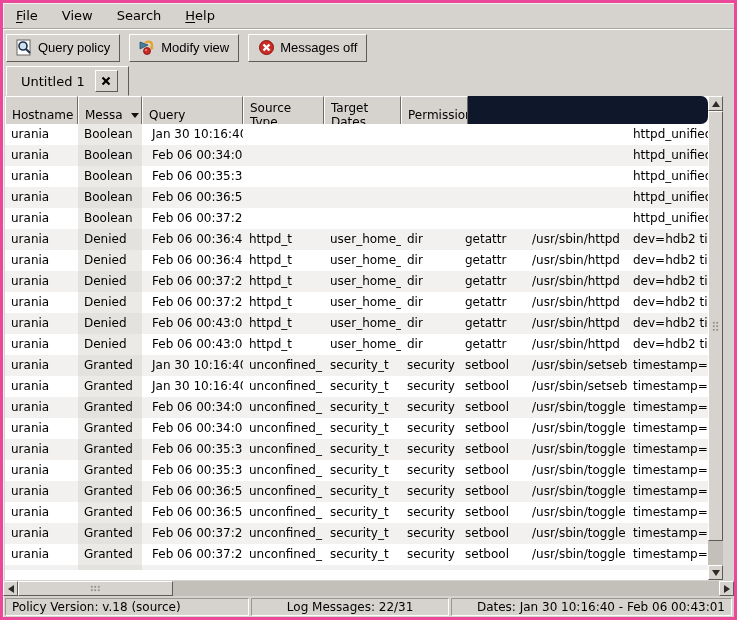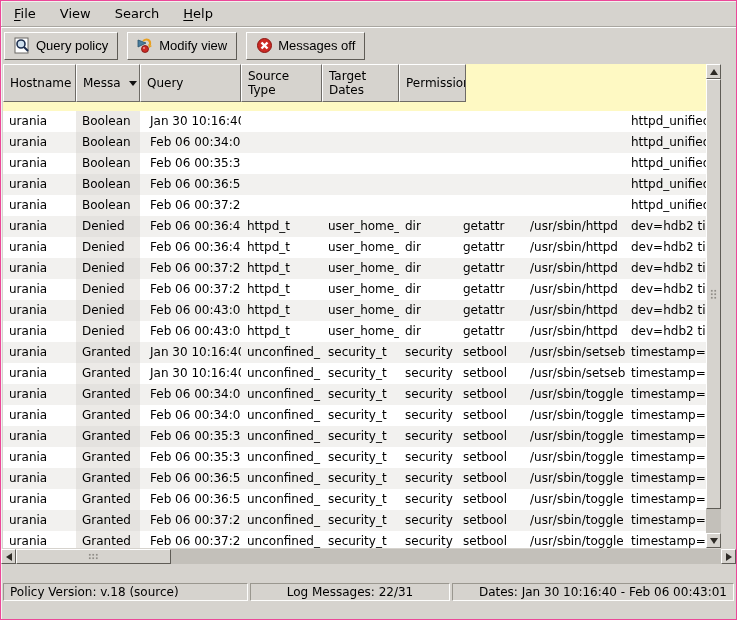--- a/index.html
+++ b/index.html
@@ -1,18 +1,18 @@
 <!DOCTYPE html>
 <html><head>
 <meta charset="utf-8">
 <style>
   html,body{margin:0;padding:0;background:#555;}
   .window{
     width:737px;height:620px;box-sizing:border-box;
-    background:#d6d3ce;border:1px solid #ec4899;
+    background:#d6d3ce;border:3px solid #ec4899;
     font-family:"DejaVu Sans","Liberation Sans",sans-serif;
     font-size:12px;color:#000;display:flex;flex-direction:column;
     box-shadow:inset 1px 1px 0 #f2f1ee;position:relative;overflow:hidden;
   }
   
   .menubar{height:25px;display:flex;align-items:center;padding:0 6px;
     border-bottom:1px solid #a9a6a0;box-shadow:0 1px 0 #ffffff;flex:none;}
   .menu-item{padding:3px 7px;margin-right:10px;font-size:13px;cursor:default;}
   .menu-item u{text-underline-offset:2px;}
   
@@ -25,21 +25,21 @@
   
   .tabstrip{height:30px;display:flex;align-items:flex-end;padding-left:3px;flex:none;}
   .tab{display:inline-flex;align-items:center;gap:10px;height:28px;padding:0 10px 0 14px;
     background:#d6d3ce;border:1px solid;border-color:#ffffff #5f5c56 transparent #ffffff;
     font-size:13px;}
   .tab-close{width:21px;height:20px;display:inline-flex;align-items:center;justify-content:center;
     background:#d6d3ce;border:1px solid;border-color:#ffffff #5f5c56 #5f5c56 #ffffff;}
   
   .table-zone{flex:none;height:484px;display:flex;padding-left:2px;}
   .grid{width:703px;display:flex;flex-direction:column;background:#fff;overflow:hidden;}
-  .thead{display:flex;height:47px;flex:none;background:#fef9c3;}
+  .thead{display:flex;height:28px;flex:none;background:#0f172a;border-radius:7px;}
   .th{box-sizing:border-box;height:38px;background:#d6d3ce;
     border:1px solid;border-color:#ffffff #6e6b66 #6e6b66 #ffffff;
     display:flex;align-items:center;padding:2px 4px 2px 6px;line-height:14px;overflow:hidden;}
   .th .sort-arrow{width:0;height:0;border-left:4px solid transparent;border-right:4px solid transparent;
     border-top:5px solid #111;margin-left:8px;flex:none;}
   .rows{height:446px;overflow:hidden;background:#fff;}
   .tr{display:flex;height:21px;line-height:21px;background:#ffffff;}
   .tr.alt{background:#f2f1ef;}
   .td{box-sizing:border-box;overflow:hidden;white-space:nowrap;padding-left:6px;flex:none;}
   .td.c-date{padding-left:10px;}
@@ -112,20 +112,31 @@
         <svg width="17" height="17" viewBox="0 0 17 17">
           <circle cx="8.5" cy="8.5" r="7" fill="#cc2a24" stroke="#8c1612" stroke-width="1"></circle>
           <line x1="5.5" y1="5.5" x2="11.5" y2="11.5" stroke="#ffffff" stroke-width="2.4"></line>
           <line x1="11.5" y1="5.5" x2="5.5" y2="11.5" stroke="#ffffff" stroke-width="2.4"></line>
         </svg>
       </span>
       <span>Messages off</span>
     </button>
   </div>
 
+  <div class="tabstrip">
+    <div class="tab">
+      <span>Untitled 1</span>
+      <span class="tab-close">
+        <svg width="10" height="10" viewBox="0 0 10 10">
+          <line x1="1.5" y1="1.5" x2="8.5" y2="8.5" stroke="#000" stroke-width="2.2"></line>
+          <line x1="8.5" y1="1.5" x2="1.5" y2="8.5" stroke="#000" stroke-width="2.2"></line>
+        </svg>
+      </span>
+    </div>
+  </div>
 
   <div class="table-zone">
     <div class="grid">
       <div class="thead">
           <div class="th" style="width: 73px;">
             <span>Hostname</span>
           </div>
           <div class="th" style="width: 64px;">
             <span>Messa</span>
             <span class="sort-arrow"></span>

